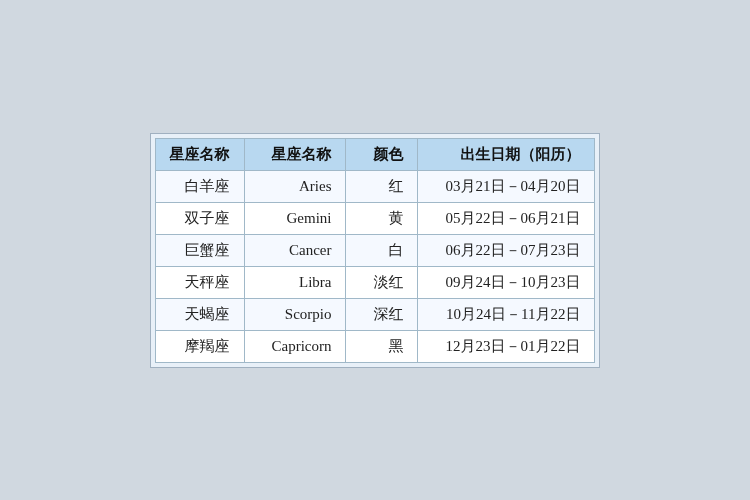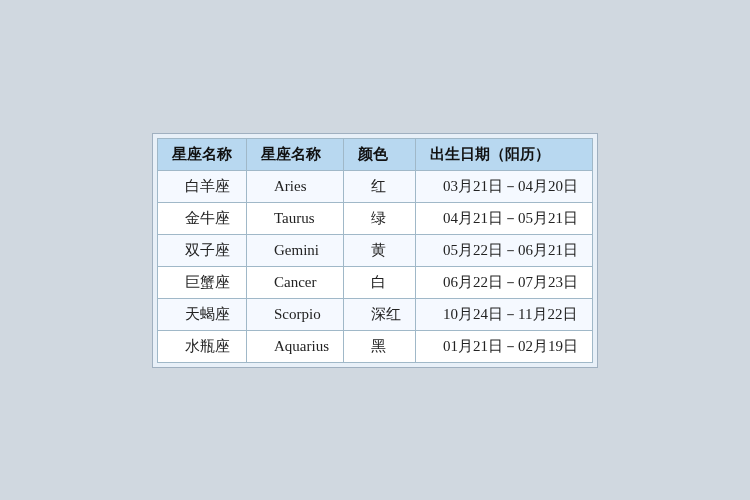--- a/index.html
+++ b/index.html
@@ -25,21 +25,21 @@
     }
 
     table {
       border-collapse: collapse;
       background-color: #ffffff;
     }
 
     th, td {
       border: 1px solid #a0b8c8;
       padding: 6px 14px;
-      text-align: left;
+      text-align: right;
       font-size: 15px;
       color: #222222;
       white-space: nowrap;
     }
 
     thead tr th {
       background-color: #b8d8f0;
       font-weight: bold;
       font-size: 15px;
       color: #111111;
@@ -68,44 +68,44 @@
       </tr>
     </thead>
     <tbody id="table-body">
     <tr>
           <td>白羊座</td>
           <td>Aries</td>
           <td>红</td>
           <td>03月21日－04月20日</td>
         </tr>
         <tr>
-          <td>金牛座</td>
-          <td>Taurus</td>
-          <td>绿</td>
-          <td>04月21日－05月21日</td>
-        </tr>
-        <tr>
           <td>双子座</td>
           <td>Gemini</td>
           <td>黄</td>
           <td>05月22日－06月21日</td>
         </tr>
         <tr>
           <td>巨蟹座</td>
           <td>Cancer</td>
           <td>白</td>
           <td>06月22日－07月23日</td>
         </tr>
         <tr>
+          <td>天秤座</td>
+          <td>Libra</td>
+          <td>淡红</td>
+          <td>09月24日－10月23日</td>
+        </tr>
+        <tr>
           <td>天蝎座</td>
           <td>Scorpio</td>
           <td>深红</td>
           <td>10月24日－11月22日</td>
         </tr>
         <tr>
-          <td>水瓶座</td>
-          <td>Aquarius</td>
+          <td>摩羯座</td>
+          <td>Capricorn</td>
           <td>黑</td>
-          <td>01月21日－02月19日</td>
+          <td>12月23日－01月22日</td>
         </tr>
       </tbody>
   </table>
 </div>
 
 </body></html>

